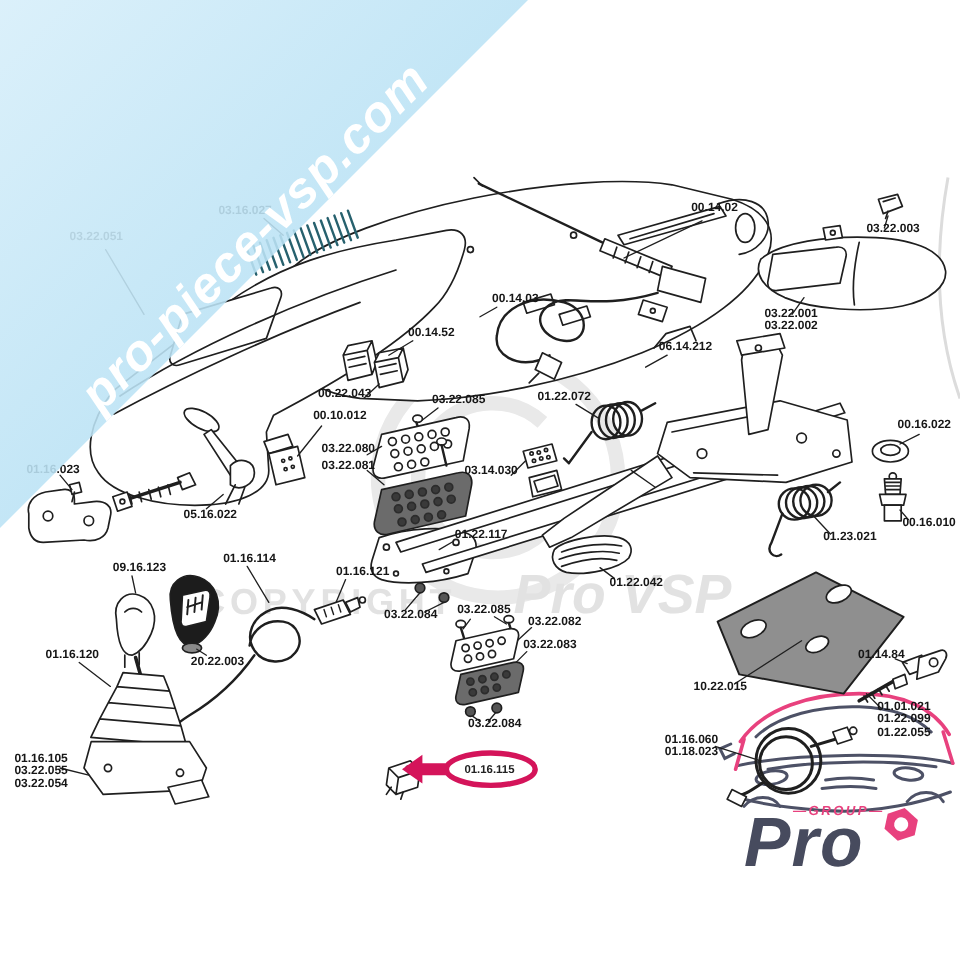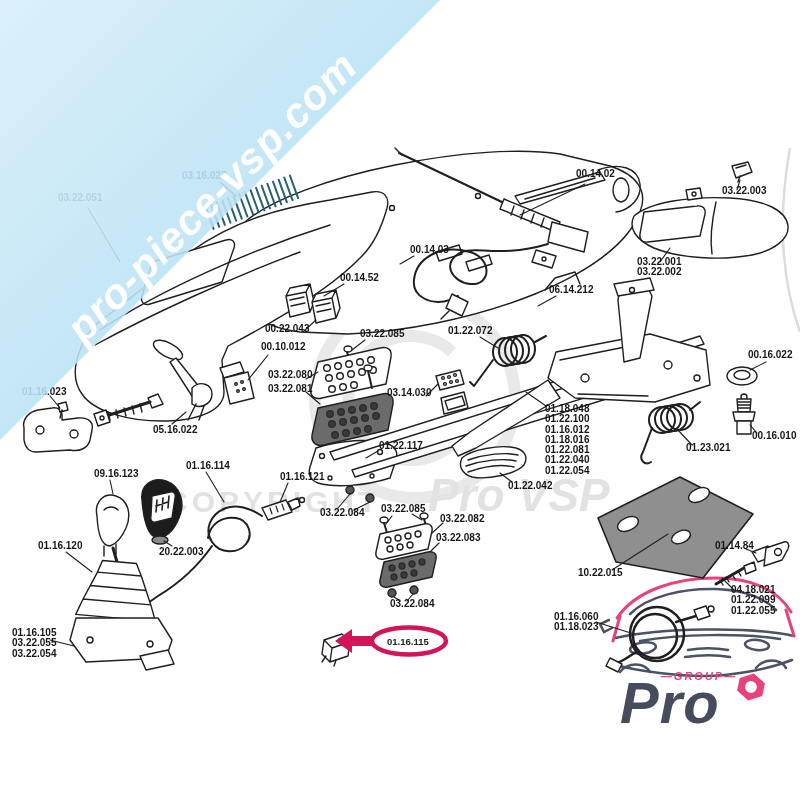--- a/index.html
+++ b/index.html
@@ -424,45 +424,36 @@
 <div class="lbl" style="left:360px;top:329px">03.22.085</div>
 <div class="lbl" style="left:268px;top:370px">03.22.080</div>
 <div class="lbl" style="left:268px;top:384px">03.22.081</div>
 <div class="lbl" style="left:387px;top:388px">03.14.030</div>
 <div class="lbl under" style="left:22px;top:387px">01.16.023</div>
 <div class="lbl" style="left:153px;top:425px">05.16.022</div>
 <div class="lbl" style="left:448px;top:326px">01.22.072</div>
 <div class="lbl" style="left:748px;top:350px">00.16.022</div>
 <div class="lbl" style="left:752px;top:431px">00.16.010</div>
 <div class="lbl" style="left:686px;top:443px">01.23.021</div>
-<div class="lbl lblgroup" style="left:545px;top:404px">
-  <span>01.18.048</span>
-  <span>01.22.100</span>
-  <span>01.16.012</span>
-  <span>01.18.016</span>
-  <span>01.22.081</span>
-  <span>01.22.040</span>
-  <span>01.22.054</span>
-</div>
 <div class="lbl" style="left:379px;top:441px">01.22.117</div>
 <div class="lbl" style="left:508px;top:481px">01.22.042</div>
 <div class="lbl" style="left:94px;top:469px">09.16.123</div>
 <div class="lbl" style="left:186px;top:461px">01.16.114</div>
 <div class="lbl" style="left:280px;top:472px">01.16.121</div>
 <div class="lbl" style="left:320px;top:508px">03.22.084</div>
 <div class="lbl" style="left:159px;top:547px">20.22.003</div>
 <div class="lbl" style="left:38px;top:541px">01.16.120</div>
 <div class="lbl" style="left:381px;top:504px">03.22.085</div>
 <div class="lbl" style="left:440px;top:514px">03.22.082</div>
 <div class="lbl" style="left:436px;top:533px">03.22.083</div>
 <div class="lbl" style="left:390px;top:599px">03.22.084</div>
 <div class="lbl" style="left:578px;top:568px">10.22.015</div>
 <div class="lbl" style="left:715px;top:541px">01.14.84</div>
 <div class="lbl lblgroup" style="left:731px;top:585px">
-  <span>04.18.021</span>
+  <span>01.01.021</span>
   <span>01.22.099</span>
   <span>01.22.055</span>
 </div>
 <div class="lbl lblgroup" style="left:554px;top:612px">
   <span>01.16.060</span>
   <span>01.18.023</span>
 </div>
 <div class="lbl lblgroup" style="left:12px;top:628px">
   <span>01.16.105</span>
   <span>03.22.055</span>

